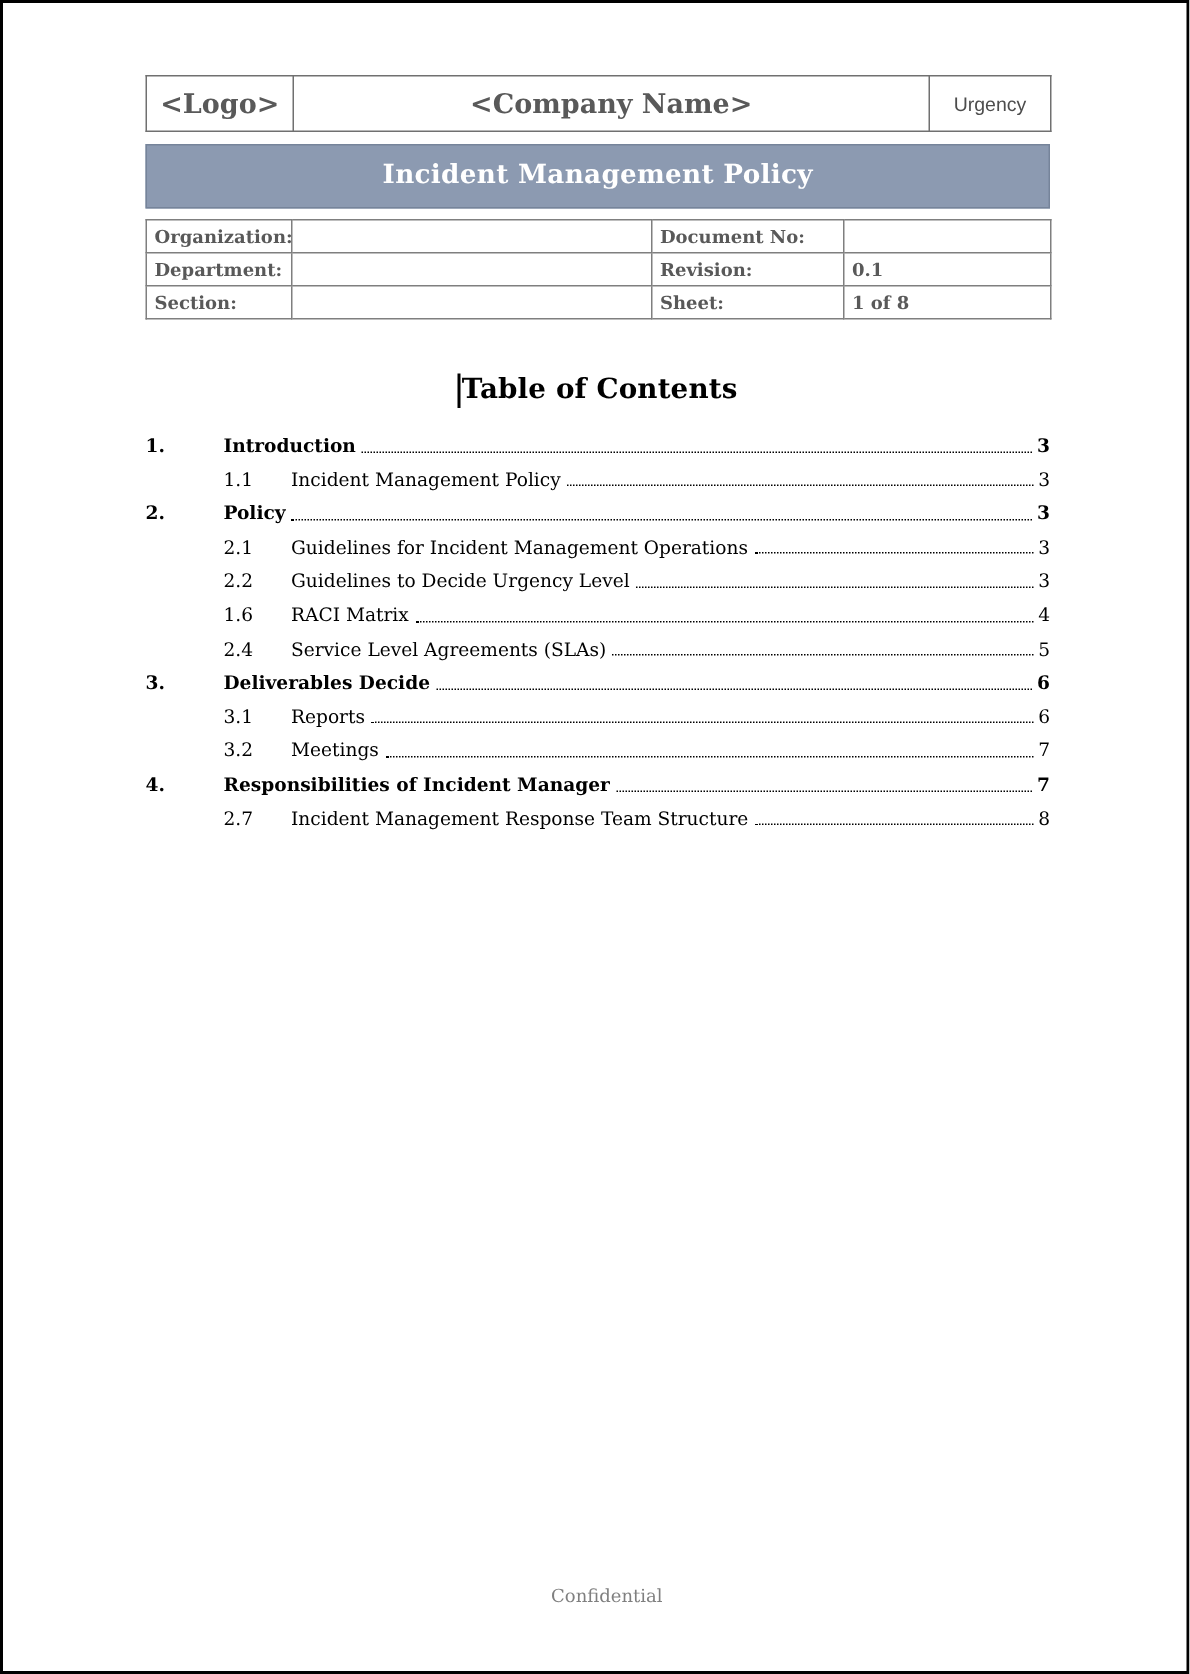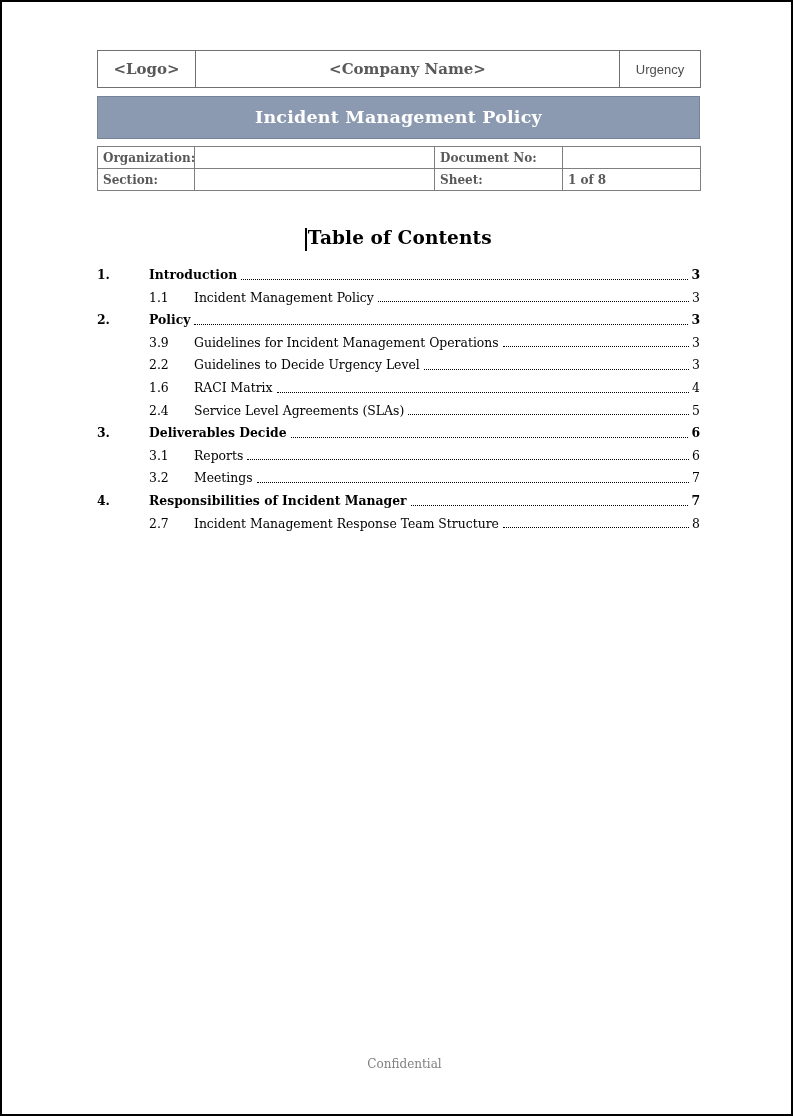--- a/index.html
+++ b/index.html
@@ -23,21 +23,21 @@
   
   table { border-collapse: collapse; }
   .header-table { width: 603px; table-layout: fixed; }
   .header-table td {
     border: 1.4px solid #707070;
     height: 37px;
     text-align: center;
     vertical-align: middle;
     color: #595959;
     font-weight: bold;
-    font-size: 15px;
+    font-size: 18px;
     padding: 0 2px;
   }
   .header-table td.normal-cell {
     font-family: "Liberation Sans", "DejaVu Sans", sans-serif;
     font-weight: normal;
     font-size: 13px;
     color: #4d4d4d;
   }
 
   
@@ -153,20 +153,26 @@
           <col style="width:138px">
         </colgroup>
       <tbody>
           <tr>
             <td>Organization:</td>
             <td></td>
             <td>Document No:</td>
             <td></td>
           </tr>
           <tr>
+            <td>Department:</td>
+            <td></td>
+            <td>Revision:</td>
+            <td>0.1</td>
+          </tr>
+          <tr>
             <td>Section:</td>
             <td></td>
             <td>Sheet:</td>
             <td>1 of 8</td>
           </tr>
         </tbody>
     </table>
 
     <div class="toc-heading-wrap">
       <span class="text-cursor"></span><h1 class="toc-heading">Table of Contents</h1>
@@ -185,21 +191,21 @@
           <span class="toc-leader"></span>
           <span class="toc-page">3</span>
         </div>
         <div class="toc-row level-1">
           <span class="toc-num">2.</span>
           <span class="toc-title">Policy</span>
           <span class="toc-leader"></span>
           <span class="toc-page">3</span>
         </div>
         <div class="toc-row level-2">
-          <span class="toc-num">3.9</span>
+          <span class="toc-num">2.1</span>
           <span class="toc-title">Guidelines for Incident Management Operations</span>
           <span class="toc-leader"></span>
           <span class="toc-page">3</span>
         </div>
         <div class="toc-row level-2">
           <span class="toc-num">2.2</span>
           <span class="toc-title">Guidelines to Decide Urgency Level</span>
           <span class="toc-leader"></span>
           <span class="toc-page">3</span>
         </div>

